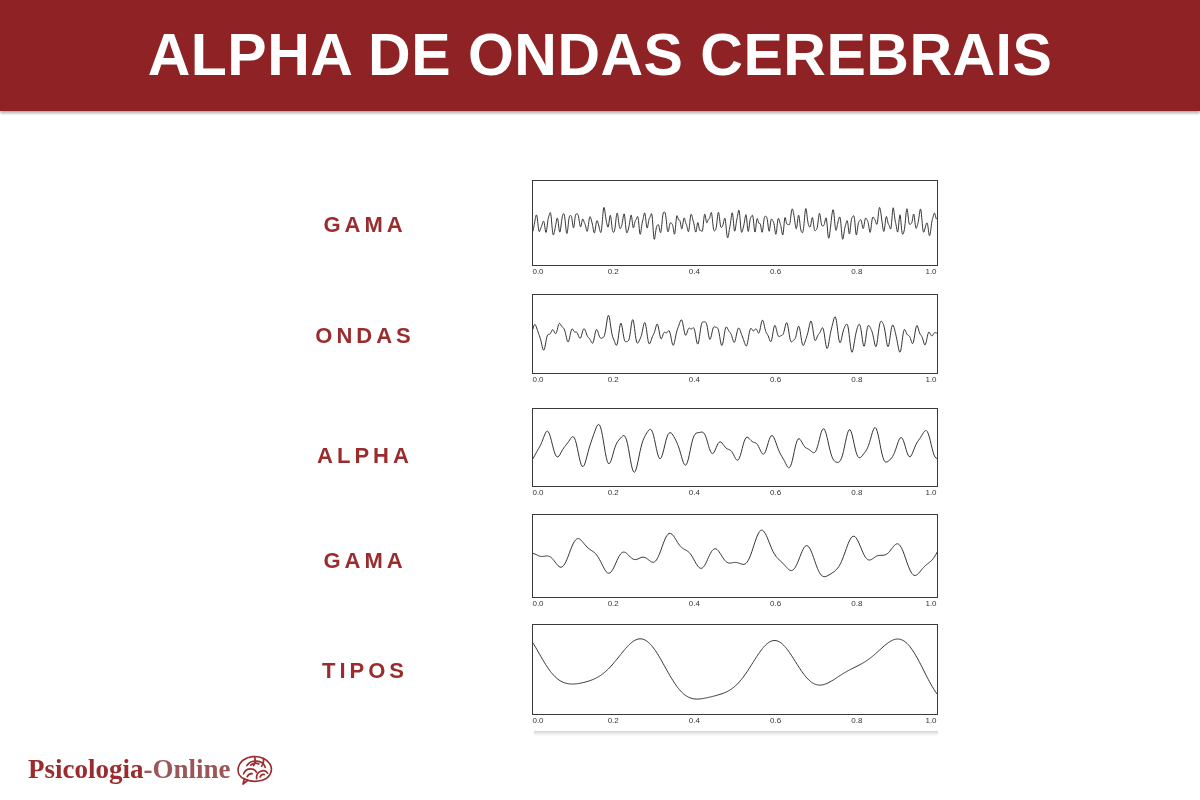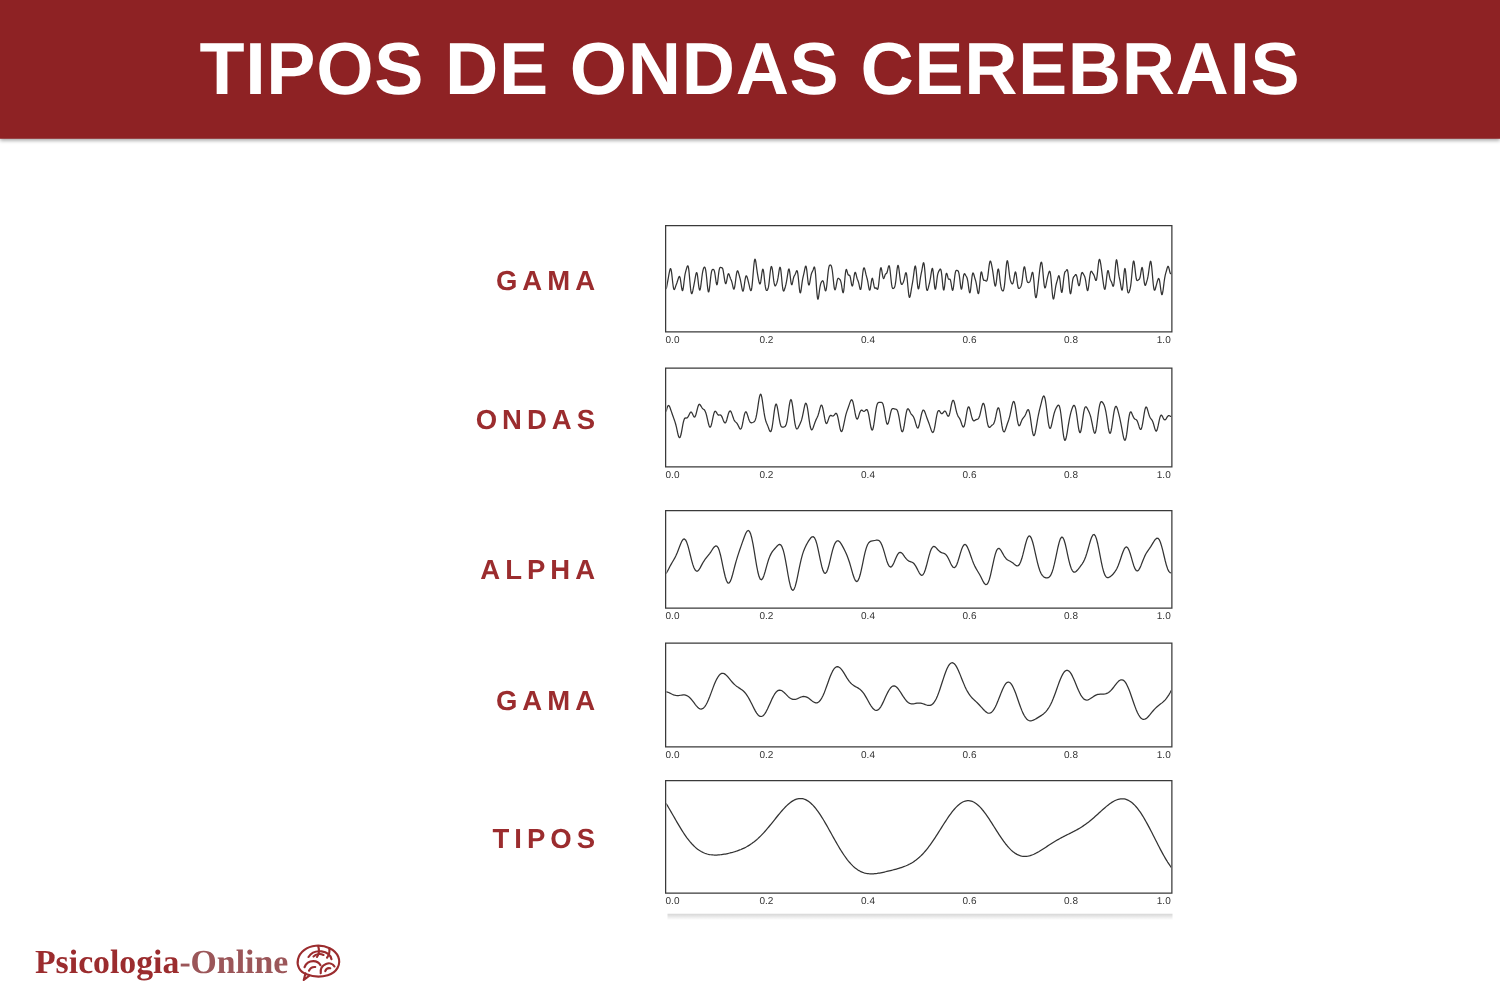--- a/index.html
+++ b/index.html
@@ -54,23 +54,23 @@
 
   .wave-row {
     position: absolute;
     left: 0;
     width: 1200px;
     display: block;
   }
 
   .wave-label {
     position: absolute;
-    left: 230px;
+    left: 240px;
     width: 250px;
-    text-align: right;
+    text-align: center;
     color: #9b2c2e;
     font-family: "Liberation Sans", sans-serif;
     font-weight: bold;
     font-size: 22px;
     letter-spacing: 4px;
     white-space: nowrap;
   }
 
   .wave-panel {
     position: absolute;
@@ -140,21 +140,21 @@
   #logo-brain-icon {
     margin-left: 4px;
     display: block;
     line-height: 0;
   }
 </style>
 </head>
 <body>
 
 <div id="header-banner">
-  <h1 id="header-title">TIPOS DE ONDAS CEREBRAIS</h1>
+  <h1 id="header-title">ALPHA DE ONDAS CEREBRAIS</h1>
 </div>
 
 <div id="waves-area">
     <div class="wave-row" style="top: 0px;">
       <div class="wave-label" style="top: 101px;">GAMA</div>
       <div class="wave-panel" style="top: 69px;">
         <div class="wave-plot-box" style="height: 86px;">
           <svg viewBox="0 0 403 83" preserveAspectRatio="none">
             <path d="M0.00 49.32L0.26 48.31L0.52 47.03L0.78 45.63L1.03 44.20L1.29 42.78L1.55 41.36L1.81 39.93L2.07 38.50L2.33 37.12L2.58 35.85L2.84 34.74L3.10 33.91L3.36 33.51L3.62 33.66L3.88 34.43L4.14 35.81L4.39 37.68L4.65 39.88L4.91 42.26L5.17 44.60L5.43 46.67L5.69 48.31L5.95 49.41L6.20 49.95L6.46 50.01L6.72 49.69L6.98 49.06L7.24 48.28L7.50 47.48L7.75 46.72L8.01 46.04L8.27 45.38L8.53 44.68L8.79 43.85L9.05 43.06L9.31 42.26L9.56 41.46L9.82 40.70L10.08 40.08L10.34 39.71L10.60 39.71L10.86 40.10L11.12 40.98L11.37 42.36L11.63 44.11L11.89 46.02L12.15 47.87L12.41 49.41L12.67 50.46L12.92 50.90L13.18 50.65L13.44 49.60L13.70 47.94L13.96 45.90L14.22 43.71L14.48 41.59L14.73 39.69L14.99 38.10L15.25 36.84L15.51 35.80L15.77 34.88L16.03 34.01L16.29 33.15L16.54 32.33L16.80 31.66L17.06 31.28L17.32 31.35L17.58 31.99L17.84 33.28L18.09 35.22L18.35 37.73L18.61 40.62L18.87 43.66L19.13 46.57L19.39 49.11L19.65 51.09L19.90 52.48L20.16 53.21L20.42 53.30L20.68 52.86L20.94 52.02L21.20 50.92L21.46 49.69L21.71 48.41L21.97 47.08L22.23 45.73L22.49 44.34L22.75 42.92L23.01 41.45L23.26 39.98L23.52 38.61L23.78 37.50L24.04 36.81L24.30 36.67L24.56 37.15L24.82 38.28L25.07 40.01L25.33 42.20L25.59 44.53L25.85 46.71L26.11 48.48L26.37 49.78L26.63 50.47L26.88 50.45L27.14 49.71L27.40 48.35L27.66 46.54L27.92 44.47L28.18 42.35L28.43 40.28L28.69 38.37L28.95 36.73L29.21 35.36L29.47 34.26L29.73 33.41L29.99 32.79L30.24 32.41L30.50 32.29L30.76 32.42L31.02 32.86L31.28 33.70L31.54 35.03L31.80 36.85L32.05 39.10L32.31 41.63L32.57 44.25L32.83 46.80L33.09 49.06L33.35 50.77L33.60 51.77L33.86 51.92L34.12 51.23L34.38 49.84L34.64 47.93L34.90 45.67L35.16 43.22L35.41 40.84L35.67 38.73L35.93 37.01L36.19 35.72L36.45 34.85L36.71 34.38L36.97 34.24L37.22 34.16L37.48 34.12L37.74 34.19L38.00 34.46L38.26 34.98L38.52 35.85L38.77 37.11L39.03 38.72L39.29 40.59L39.55 42.52L39.81 44.26L40.07 45.57L40.33 46.24L40.58 46.11L40.84 45.15L41.10 43.43L41.36 41.20L41.62 38.96L41.88 36.89L42.14 35.14L42.39 33.85L42.65 33.04L42.91 32.65L43.17 32.55L43.43 32.55L43.69 32.61L43.94 32.69L44.20 32.76L44.46 32.85L44.72 33.04L44.98 33.45L45.24 34.21L45.50 35.43L45.75 36.98L46.01 38.64L46.27 40.34L46.53 42.02L46.79 43.52L47.05 44.65L47.31 45.28L47.56 45.35L47.82 44.88L48.08 43.91L48.34 42.59L48.60 41.12L48.86 39.72L49.11 38.58L49.37 37.84L49.63 37.54L49.89 37.65L50.15 38.10L50.41 38.79L50.67 39.58L50.92 40.37L51.18 41.09L51.44 41.72L51.70 42.30L51.96 42.91L52.22 43.63L52.48 44.51L52.73 45.56L52.99 46.74L53.25 47.92L53.51 48.94L53.77 49.62L54.03 49.75L54.28 49.25L54.54 48.27L54.80 46.86L55.06 45.07L55.32 43.05L55.58 40.97L55.84 39.05L56.09 37.43L56.35 36.22L56.61 35.46L56.87 35.21L57.13 35.41L57.39 35.95L57.65 36.72L57.90 37.60L58.16 38.53L58.42 39.49L58.68 40.49L58.94 41.45L59.20 42.50L59.45 43.72L59.71 45.11L59.97 46.62L60.23 48.13L60.49 49.49L60.75 50.53L61.01 51.17L61.26 51.30L61.52 50.83L61.78 49.78L62.04 48.25L62.30 46.44L62.56 44.55L62.82 42.81L63.07 41.35L63.33 40.18L63.59 39.44L63.85 39.16L64.11 39.31L64.37 39.80L64.62 40.50L64.88 41.35L65.14 42.31L65.40 43.35L65.66 44.42L65.92 45.50L66.18 46.60L66.43 47.72L66.69 48.81L66.95 49.79L67.21 50.51L67.47 50.86L67.73 50.76L67.99 50.08L68.24 48.74L68.50 46.75L68.76 44.20L69.02 41.27L69.28 38.22L69.54 35.18L69.79 32.22L70.05 29.63L70.31 27.67L70.57 26.46L70.83 26.05L71.09 26.41L71.35 27.42L71.60 29.02L71.86 30.91L72.12 32.86L72.38 34.73L72.64 36.49L72.90 38.11L73.16 39.62L73.41 41.02L73.67 42.31L73.93 43.48L74.19 44.51L74.45 45.28L74.71 45.65L74.96 45.50L75.22 44.75L75.48 43.40L75.74 41.58L76.00 39.57L76.26 37.56L76.52 35.79L76.77 34.52L77.03 33.93L77.29 34.14L77.55 35.14L77.81 36.84L78.07 39.05L78.33 41.47L78.58 43.85L78.84 46.00L79.10 47.76L79.36 49.09L79.62 50.00L79.88 50.56L80.13 50.78L80.39 50.76L80.65 50.51L80.91 50.08L81.17 49.44L81.43 48.52L81.69 47.24L81.94 45.54L82.20 43.39L82.46 40.88L82.72 38.42L82.98 36.14L83.24 34.19L83.50 32.74L83.75 31.91L84.01 31.80L84.27 32.34L84.53 33.37L84.79 34.92L85.05 36.91L85.30 39.11L85.56 41.27L85.82 43.21L86.08 44.77L86.34 45.93L86.60 46.69L86.86 47.09L87.11 47.07L87.37 46.77L87.63 46.30L87.89 45.72L88.15 45.03L88.41 44.22L88.67 43.28L88.92 42.17L89.18 40.81L89.44 39.20L89.70 37.42L89.96 35.65L90.22 34.09L90.47 32.95L90.73 32.41L90.99 32.59L91.25 33.55L91.51 35.27L91.77 37.60L92.03 40.29L92.28 43.09L92.54 45.74L92.80 47.97L93.06 49.65L93.32 50.73L93.58 51.20L93.84 51.15L94.09 50.72L94.35 50.05L94.61 49.26L94.87 48.38L95.13 47.44L95.39 46.39L95.64 45.27L95.90 44.05L96.16 42.65L96.42 41.06L96.68 39.36L96.94 37.61L97.20 35.99L97.45 34.66L97.71 33.84L97.97 33.79L98.23 34.51L98.49 35.92L98.75 37.84L99.01 40.02L99.26 42.20L99.52 44.11L99.78 45.54L100.04 46.23L100.30 46.19L100.56 45.52L100.81 44.41L101.07 43.11L101.33 41.85L101.59 40.75L101.85 39.93L102.11 39.34L102.37 38.88L102.62 38.46L102.88 37.99L103.14 37.41L103.40 36.75L103.66 36.05L103.92 35.46L104.18 35.12L104.43 35.21L104.69 35.88L104.95 37.18L105.21 39.08L105.47 41.47L105.73 44.15L105.98 46.89L106.24 49.41L106.50 51.33L106.76 52.43L107.02 52.68L107.28 52.10L107.54 50.84L107.79 49.10L108.05 47.11L108.31 45.12L108.57 43.32L108.83 41.78L109.09 40.52L109.35 39.47L109.60 38.43L109.86 37.32L110.12 36.10L110.38 34.77L110.64 33.42L110.90 32.30L111.15 31.60L111.41 31.47L111.67 31.99L111.93 33.21L112.19 35.06L112.45 37.36L112.71 39.88L112.96 42.29L113.22 44.29L113.48 45.69L113.74 46.42L114.00 46.43L114.26 45.78L114.52 44.61L114.77 43.12L115.03 41.54L115.29 40.04L115.55 38.74L115.81 37.71L116.07 36.94L116.32 36.37L116.58 35.89L116.84 35.41L117.10 34.85L117.36 34.09L117.62 33.21L117.88 32.51L118.13 32.24L118.39 32.57L118.65 33.64L118.91 35.52L119.17 38.18L119.43 41.50L119.69 45.20L119.94 48.91L120.20 52.29L120.46 55.01L120.72 56.85L120.98 57.67L121.24 57.45L121.49 56.32L121.75 54.62L122.01 52.67L122.27 50.71L122.53 48.93L122.79 47.43L123.05 46.25L123.30 45.35L123.56 44.67L123.82 44.16L124.08 43.75L124.34 43.40L124.60 43.15L124.86 43.06L125.11 43.23L125.37 43.75L125.63 44.67L125.89 45.94L126.15 47.38L126.41 48.77L126.66 49.97L126.92 50.79L127.18 51.08L127.44 50.72L127.70 49.67L127.96 48.00L128.22 45.82L128.47 43.29L128.73 40.62L128.99 38.04L129.25 35.74L129.51 33.86L129.77 32.46L130.03 31.51L130.28 30.97L130.54 30.70L130.80 30.62L131.06 30.66L131.32 30.82L131.58 31.13L131.83 31.70L132.09 32.63L132.35 34.00L132.61 35.77L132.87 37.91L133.13 40.34L133.39 42.90L133.64 45.36L133.90 47.49L134.16 49.05L134.42 49.91L134.68 50.18L134.94 49.90L135.19 49.11L135.45 47.94L135.71 46.55L135.97 45.11L136.23 43.78L136.49 42.62L136.75 41.75L137.00 41.28L137.26 41.13L137.52 41.21L137.78 41.39L138.04 41.61L138.30 41.83L138.56 42.07L138.81 42.44L139.07 42.98L139.33 43.77L139.59 44.86L139.85 46.25L140.11 47.84L140.36 49.50L140.62 51.01L140.88 52.18L141.14 52.59L141.40 52.09L141.66 50.69L141.92 48.53L142.17 45.81L142.43 42.84L142.69 39.93L142.95 37.42L143.21 35.57L143.47 34.50L143.73 34.18L143.98 34.49L144.24 35.25L144.50 36.24L144.76 37.23L145.02 38.04L145.28 38.53L145.53 38.71L145.79 38.71L146.05 38.69L146.31 38.83L146.57 39.27L146.83 40.10L147.09 41.30L147.34 42.75L147.60 44.32L147.86 45.74L148.12 46.78L148.38 47.27L148.64 47.13L148.90 46.33L149.15 44.99L149.41 43.24L149.67 41.30L149.93 39.45L150.19 37.95L150.45 36.93L150.70 36.47L150.96 36.53L151.22 37.04L151.48 37.94L151.74 39.10L152.00 40.21L152.26 41.13L152.51 41.87L152.77 42.50L153.03 43.12L153.29 43.83L153.55 44.73L153.81 45.83L154.07 47.07L154.32 48.29L154.58 49.30L154.84 49.93L155.10 49.98L155.36 49.35L155.62 48.02L155.87 46.08L156.13 43.71L156.39 41.13L156.65 38.60L156.91 36.38L157.17 34.65L157.43 33.50L157.68 32.95L157.94 32.91L158.20 33.27L158.46 34.04L158.72 35.09L158.98 36.25L159.24 37.38L159.49 38.44L159.75 39.44L160.01 40.39L160.27 41.32L160.53 42.30L160.79 43.55L161.04 45.04L161.30 46.62L161.56 48.12L161.82 49.37L162.08 50.21L162.34 50.51L162.60 50.25L162.85 49.28L163.11 47.76L163.37 45.94L163.63 44.11L163.89 42.55L164.15 41.49L164.41 41.10L164.66 41.40L164.92 42.34L165.18 43.67L165.44 45.16L165.70 46.58L165.96 47.75L166.21 48.57L166.47 49.00L166.73 49.06L166.99 48.87L167.25 48.74L167.51 48.79L167.77 49.03L168.02 49.42L168.28 49.75L168.54 49.86L168.80 49.59L169.06 48.81L169.32 47.43L169.58 45.48L169.83 43.10L170.09 40.49L170.35 37.91L170.61 35.64L170.87 33.92L171.13 32.92L171.38 32.72L171.64 33.27L171.90 34.42L172.16 35.97L172.42 37.61L172.68 39.08L172.94 40.24L173.19 40.99L173.45 41.30L173.71 41.06L173.97 40.45L174.23 39.67L174.49 38.89L174.75 38.24L175.00 37.78L175.26 37.52L175.52 37.43L175.78 37.30L176.04 36.92L176.30 36.23L176.55 35.25L176.81 34.12L177.07 32.96L177.33 31.96L177.59 31.32L177.85 31.20L178.11 31.75L178.36 33.00L178.62 34.87L178.88 37.18L179.14 39.71L179.40 42.22L179.66 44.50L179.92 46.37L180.17 47.76L180.43 48.65L180.69 49.08L180.95 49.23L181.21 49.20L181.47 49.07L181.72 48.85L181.98 48.52L182.24 48.00L182.50 47.19L182.76 46.02L183.02 44.43L183.28 42.45L183.53 40.15L183.79 37.71L184.05 35.36L184.31 33.33L184.57 31.83L184.83 31.01L185.09 30.99L185.34 31.76L185.60 33.21L185.86 35.15L186.12 37.32L186.38 39.47L186.64 41.47L186.89 43.18L187.15 44.49L187.41 45.36L187.67 45.83L187.93 45.97L188.19 45.88L188.45 45.63L188.70 45.24L188.96 44.70L189.22 44.09L189.48 43.36L189.74 42.49L190.00 41.43L190.26 40.21L190.51 38.94L190.77 37.79L191.03 36.99L191.29 36.70L191.55 37.04L191.81 38.08L192.06 39.82L192.32 42.13L192.58 44.83L192.84 47.62L193.10 50.31L193.36 52.72L193.62 54.59L193.87 55.78L194.13 56.23L194.39 55.98L194.65 55.16L194.91 53.91L195.17 52.41L195.43 50.85L195.68 49.31L195.94 47.82L196.20 46.37L196.46 44.90L196.72 43.36L196.98 41.70L197.23 39.93L197.49 37.99L197.75 35.96L198.01 34.05L198.27 32.53L198.53 31.60L198.79 31.44L199.04 32.15L199.30 33.70L199.56 36.01L199.82 38.82L200.08 41.81L200.34 44.62L200.60 46.98L200.85 48.65L201.11 49.51L201.37 49.54L201.63 48.78L201.89 47.42L202.15 45.70L202.40 43.83L202.66 41.99L202.92 40.28L203.18 38.76L203.44 37.42L203.70 36.26L203.96 35.03L204.21 33.60L204.47 32.08L204.73 30.64L204.99 29.48L205.25 28.85L205.51 28.93L205.77 29.88L206.02 31.71L206.28 34.24L206.54 37.26L206.80 40.50L207.06 43.66L207.32 46.44L207.57 48.62L207.83 50.04L208.09 50.68L208.35 50.71L208.61 50.29L208.87 49.54L209.13 48.61L209.38 47.61L209.64 46.60L209.90 45.57L210.16 44.48L210.42 43.27L210.68 41.89L210.94 40.35L211.19 38.67L211.45 36.97L211.71 35.40L211.97 34.13L212.23 33.39L212.49 33.37L212.74 34.28L213.00 36.04L213.26 38.47L213.52 41.28L213.78 44.15L214.04 46.72L214.30 48.66L214.55 49.69L214.81 49.77L215.07 49.00L215.33 47.52L215.59 45.56L215.85 43.40L216.11 41.29L216.36 39.46L216.62 38.08L216.88 37.12L217.14 36.37L217.40 35.78L217.66 35.28L217.91 34.82L218.17 34.40L218.43 34.05L218.69 33.84L218.95 33.91L219.21 34.50L219.47 35.67L219.72 37.42L219.98 39.67L220.24 42.23L220.50 44.88L220.76 47.31L221.02 49.21L221.28 50.29L221.53 50.41L221.79 49.59L222.05 47.99L222.31 45.82L222.57 43.38L222.83 41.03L223.08 39.06L223.34 37.74L223.60 37.17L223.86 37.26L224.12 37.88L224.38 38.82L224.64 39.87L224.89 40.83L225.15 41.54L225.41 41.90L225.67 41.95L225.93 41.86L226.19 41.80L226.45 41.94L226.70 42.36L226.96 43.19L227.22 44.47L227.48 46.09L227.74 47.81L228.00 49.30L228.25 50.31L228.51 50.67L228.77 50.29L229.03 49.21L229.29 47.54L229.55 45.46L229.81 43.18L230.06 40.90L230.32 38.87L230.58 37.24L230.84 36.08L231.10 35.35L231.36 34.94L231.62 34.79L231.87 34.85L232.13 34.96L232.39 35.03L232.65 35.14L232.91 35.39L233.17 35.88L233.42 36.71L233.68 37.92L233.94 39.49L234.20 41.39L234.46 43.57L234.72 45.75L234.98 47.68L235.23 49.09L235.49 49.73L235.75 49.51L236.01 48.45L236.27 46.68L236.53 44.59L236.79 42.48L237.04 40.58L237.30 39.09L237.56 38.08L237.82 37.58L238.08 37.52L238.34 37.78L238.59 38.22L238.85 38.69L239.11 39.12L239.37 39.49L239.63 39.92L239.89 40.48L240.15 41.25L240.40 42.30L240.66 43.66L240.92 45.39L241.18 47.33L241.44 49.26L241.70 50.95L241.96 52.13L242.21 52.62L242.47 52.28L242.73 51.09L242.99 49.21L243.25 46.88L243.51 44.33L243.76 41.87L244.02 39.75L244.28 38.17L244.54 37.21L244.80 36.88L245.06 37.09L245.32 37.70L245.57 38.55L245.83 39.49L246.09 40.42L246.35 41.29L246.61 42.13L246.87 42.99L247.13 43.97L247.38 45.15L247.64 46.58L247.90 48.18L248.16 49.81L248.42 51.32L248.68 52.51L248.93 53.20L249.19 53.26L249.45 52.41L249.71 50.62L249.97 48.12L250.23 45.21L250.49 42.25L250.74 39.59L251.00 37.53L251.26 36.33L251.52 36.06L251.78 36.55L252.04 37.58L252.30 38.86L252.55 40.17L252.81 41.33L253.07 42.20L253.33 42.72L253.59 42.87L253.85 42.85L254.10 42.79L254.36 42.79L254.62 42.90L254.88 43.09L255.14 43.31L255.40 43.43L255.66 43.31L255.91 42.88L256.17 42.11L256.43 40.86L256.69 39.13L256.95 37.06L257.21 34.82L257.47 32.63L257.72 30.70L257.98 29.19L258.24 28.12L258.50 27.58L258.76 27.59L259.02 28.07L259.27 28.93L259.53 30.03L259.79 31.28L260.05 32.63L260.31 34.12L260.57 35.73L260.83 37.46L261.08 39.28L261.34 41.16L261.60 43.03L261.86 44.75L262.12 46.14L262.38 47.00L262.64 47.25L262.89 46.82L263.15 45.71L263.41 44.00L263.67 41.84L263.93 39.47L264.19 37.20L264.44 35.36L264.70 34.16L264.96 33.78L265.22 34.24L265.48 35.47L265.74 37.31L266.00 39.52L266.25 41.82L266.51 43.92L266.77 45.76L267.03 47.36L267.29 48.65L267.55 49.60L267.81 50.26L268.06 50.71L268.32 50.99L268.58 51.14L268.84 51.09L269.10 50.70L269.36 49.92L269.61 48.69L269.87 46.95L270.13 44.71L270.39 42.04L270.65 39.10L270.91 36.11L271.17 33.24L271.42 30.72L271.68 28.77L271.94 27.59L272.20 27.25L272.46 27.76L272.72 28.99L272.97 30.77L273.23 32.89L273.49 35.16L273.75 37.35L274.01 39.30L274.27 40.93L274.53 42.22L274.78 43.21L275.04 43.97L275.30 44.55L275.56 45.01L275.82 45.36L276.08 45.57L276.34 45.56L276.59 45.24L276.85 44.54L277.11 43.41L277.37 41.99L277.63 40.41L277.89 38.84L278.14 37.47L278.40 36.50L278.66 36.11L278.92 36.42L279.18 37.44L279.44 39.10L279.70 41.14L279.95 43.23L280.21 45.18L280.47 46.82L280.73 48.05L280.99 48.80L281.25 49.11L281.51 49.13L281.76 49.04L282.02 48.84L282.28 48.57L282.54 48.27L282.80 47.92L283.06 47.46L283.31 46.80L283.57 45.80L283.83 44.37L284.09 42.56L284.35 40.52L284.61 38.33L284.87 36.19L285.12 34.30L285.38 32.88L285.64 32.11L285.90 32.08L286.16 32.77L286.42 34.00L286.68 35.63L286.93 37.49L287.19 39.37L287.45 41.06L287.71 42.42L287.97 43.39L288.23 44.00L288.48 44.34L288.74 44.48L289.00 44.49L289.26 44.43L289.52 44.33L289.78 44.18L290.04 43.95L290.29 43.52L290.55 42.81L290.81 41.90L291.07 40.79L291.33 39.54L291.59 38.28L291.85 37.20L292.10 36.51L292.36 36.42L292.62 37.09L292.88 38.53L293.14 40.67L293.40 43.39L293.65 46.44L293.91 49.53L294.17 52.31L294.43 54.49L294.69 55.88L294.95 56.48L295.21 56.32L295.46 55.46L295.72 54.03L295.98 52.21L296.24 50.13L296.50 47.94L296.76 45.70L297.02 43.43L297.27 41.17L297.53 38.91L297.79 36.68L298.05 34.53L298.31 32.51L298.57 30.73L298.82 29.36L299.08 28.58L299.34 28.34L299.60 28.72L299.86 29.82L300.12 31.61L300.38 33.98L300.63 36.74L300.89 39.63L301.15 42.42L301.41 44.90L301.67 46.88L301.93 48.19L302.19 48.76L302.44 48.63L302.70 47.99L302.96 46.95L303.22 45.64L303.48 44.18L303.74 42.79L303.99 41.54L304.25 40.42L304.51 39.38L304.77 38.40L305.03 37.46L305.29 36.61L305.55 35.94L305.80 35.56L306.06 35.60L306.32 36.17L306.58 37.38L306.84 39.27L307.10 41.74L307.36 44.62L307.61 47.66L307.87 50.62L308.13 53.31L308.39 55.47L308.65 56.91L308.91 57.53L309.16 57.36L309.42 56.50L309.68 55.11L309.94 53.38L310.20 51.55L310.46 49.78L310.72 48.18L310.97 46.81L311.23 45.65L311.49 44.65L311.75 43.73L312.01 42.86L312.27 41.93L312.53 40.93L312.78 40.01L313.04 39.35L313.30 39.11L313.56 39.42L313.82 40.35L314.08 41.86L314.33 43.87L314.59 46.21L314.85 48.57L315.11 50.56L315.37 51.87L315.63 52.34L315.89 51.90L316.14 50.60L316.40 48.55L316.66 46.13L316.92 43.65L317.18 41.35L317.44 39.40L317.70 37.87L317.95 36.79L318.21 36.12L318.47 35.77L318.73 35.54L318.99 35.23L319.25 34.87L319.50 34.50L319.76 34.27L320.02 34.37L320.28 34.97L320.54 36.20L320.80 38.13L321.06 40.65L321.31 43.54L321.57 46.51L321.83 49.26L322.09 51.47L322.35 52.90L322.61 53.40L322.87 52.89L323.12 51.59L323.38 49.77L323.64 47.70L323.90 45.64L324.16 43.78L324.42 42.27L324.67 41.17L324.93 40.46L325.19 40.05L325.45 39.74L325.71 39.45L325.97 39.12L326.23 38.75L326.48 38.40L326.74 38.18L327.00 38.22L327.26 38.62L327.52 39.29L327.78 40.28L328.04 41.57L328.29 43.04L328.55 44.50L328.81 45.77L329.07 46.66L329.33 47.06L329.59 46.87L329.84 46.08L330.10 44.79L330.36 43.16L330.62 41.41L330.88 39.76L331.14 38.38L331.40 37.37L331.65 36.76L331.91 36.56L332.17 36.69L332.43 37.04L332.69 37.48L332.95 37.93L333.21 38.36L333.46 38.78L333.72 39.28L333.98 39.91L334.24 40.78L334.50 41.94L334.76 43.39L335.01 45.05L335.27 46.80L335.53 48.43L335.79 49.76L336.05 50.61L336.31 50.81L336.57 50.29L336.82 49.09L337.08 47.34L337.34 45.22L337.60 42.97L337.86 40.81L338.12 38.92L338.38 37.41L338.63 36.35L338.89 35.75L339.15 35.55L339.41 35.64L339.67 35.93L339.93 36.35L340.18 36.87L340.44 37.33L340.70 37.68L340.96 38.03L341.22 38.48L341.48 39.07L341.74 39.84L341.99 40.70L342.25 41.55L342.51 42.26L342.77 42.76L343.03 42.85L343.29 42.37L343.55 41.25L343.80 39.55L344.06 37.38L344.32 34.94L344.58 32.39L344.84 30.03L345.10 28.11L345.35 26.82L345.61 26.21L345.87 26.27L346.13 26.89L346.39 27.96L346.65 29.34L346.91 30.97L347.16 32.78L347.42 34.68L347.68 36.62L347.94 38.59L348.20 40.58L348.46 42.54L348.72 44.42L348.97 46.12L349.23 47.68L349.49 48.93L349.75 49.70L350.01 49.86L350.27 49.34L350.52 48.14L350.78 46.39L351.04 44.28L351.30 41.94L351.56 39.62L351.82 37.59L352.08 36.08L352.33 35.21L352.59 35.03L352.85 35.48L353.11 36.52L353.37 37.89L353.63 39.25L353.89 40.47L354.14 41.47L354.40 42.24L354.66 42.83L354.92 43.32L355.18 43.81L355.44 44.36L355.69 45.12L355.95 45.99L356.21 46.80L356.47 47.35L356.73 47.43L356.99 46.87L357.25 45.57L357.50 43.53L357.76 40.79L358.02 37.58L358.28 34.25L358.54 31.19L358.80 28.71L359.06 27.07L359.31 26.45L359.57 26.88L359.83 28.26L360.09 30.13L360.35 32.26L360.61 34.41L360.86 36.42L361.12 38.18L361.38 39.68L361.64 40.94L361.90 42.05L362.16 43.29L362.42 44.74L362.67 46.32L362.93 47.89L363.19 49.25L363.45 50.20L363.71 50.51L363.97 50.01L364.23 48.62L364.48 46.44L364.74 43.71L365.00 40.73L365.26 37.84L365.52 35.45L365.78 33.90L366.03 33.39L366.29 34.01L366.55 35.63L366.81 37.99L367.07 40.80L367.33 43.75L367.59 46.55L367.84 48.95L368.10 50.79L368.36 51.97L368.62 52.55L368.88 52.66L369.14 52.43L369.40 51.95L369.65 51.29L369.91 50.43L370.17 49.38L370.43 48.09L370.69 46.49L370.95 44.49L371.20 42.08L371.46 39.34L371.72 36.44L371.98 33.60L372.24 31.07L372.50 29.08L372.76 27.84L373.01 27.43L373.27 27.90L373.53 29.18L373.79 31.10L374.05 33.35L374.31 35.69L374.57 37.89L374.82 39.82L375.08 41.31L375.34 42.27L375.60 42.77L375.86 42.93L376.12 42.88L376.37 42.74L376.63 42.56L376.89 42.38L377.15 42.16L377.41 41.94L377.67 41.59L377.93 40.98L378.18 40.01L378.44 38.69L378.70 37.13L378.96 35.48L379.22 33.93L379.48 32.88L379.74 32.58L379.99 33.08L380.25 34.34L380.51 36.21L380.77 38.45L381.03 40.79L381.29 42.95L381.54 44.71L381.80 45.94L382.06 46.60L382.32 46.72L382.58 46.37L382.84 45.71L383.10 44.88L383.35 44.02L383.61 43.17L383.87 42.22L384.13 41.12L384.39 39.85L384.65 38.37L384.91 36.68L385.16 34.81L385.42 32.89L385.68 31.09L385.94 29.51L386.20 28.27L386.46 27.64L386.71 27.84L386.97 28.88L387.23 30.70L387.49 33.13L387.75 35.92L388.01 38.87L388.27 41.89L388.52 44.69L388.78 47.05L389.04 48.82L389.30 49.98L389.56 50.54L389.82 50.57L390.08 50.15L390.33 49.38L390.59 48.41L390.85 47.43L391.11 46.47L391.37 45.53L391.63 44.59L391.88 43.66L392.14 42.79L392.40 42.07L392.66 41.55L392.92 41.31L393.18 41.46L393.44 42.07L393.69 43.20L393.95 44.77L394.21 46.67L394.47 48.68L394.73 50.67L394.99 52.35L395.25 53.52L395.50 54.06L395.76 53.90L396.02 53.09L396.28 51.76L396.54 50.11L396.80 48.18L397.05 46.09L397.31 44.05L397.57 42.19L397.83 40.57L398.09 39.21L398.35 38.06L398.61 37.08L398.86 36.23L399.12 35.34L399.38 34.38L399.64 33.40L399.90 32.53L400.16 31.91L400.42 31.65L400.67 31.82L400.93 32.41L401.19 33.29L401.45 34.36L401.71 35.47L401.97 36.46L402.22 37.18L402.48 37.54L402.74 37.51L403.00 37.19" fill="none" stroke="#333333" stroke-width="1" stroke-linejoin="round" stroke-linecap="round" vector-effect="non-scaling-stroke"></path>
           </svg>

